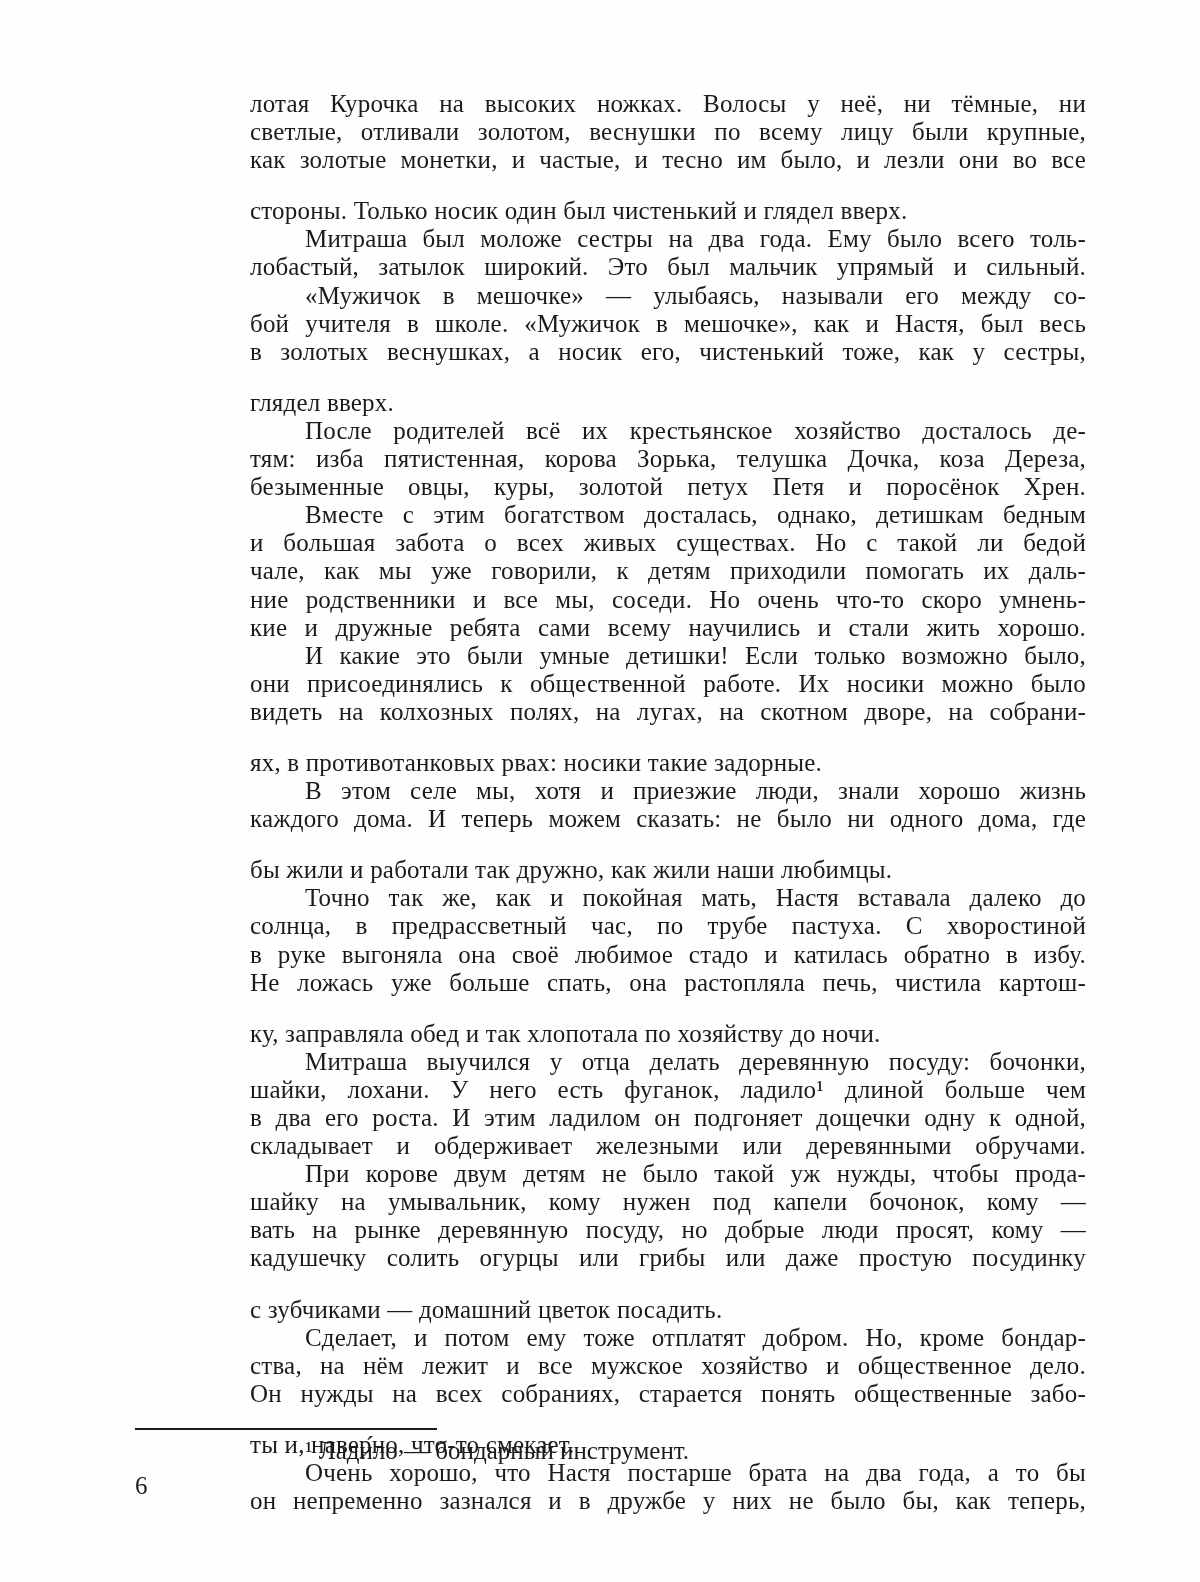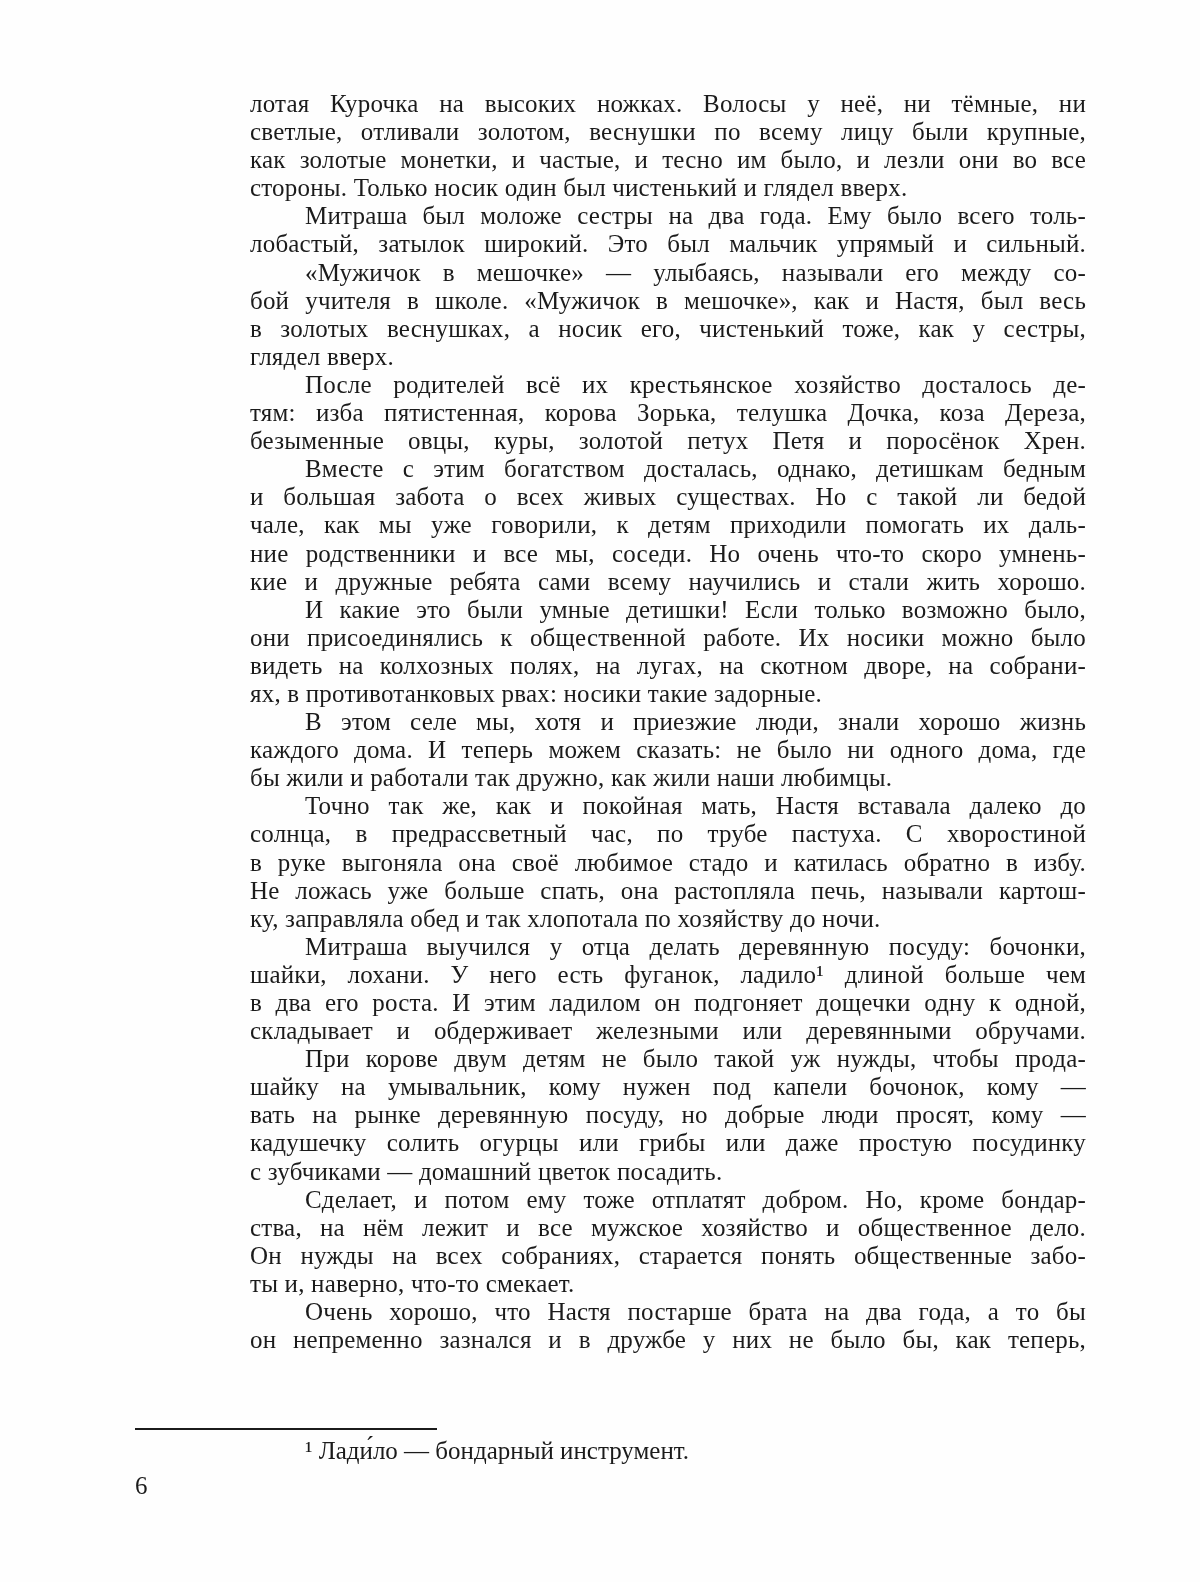--- a/index.html
+++ b/index.html
@@ -25,21 +25,21 @@
     letter-spacing: 0.2px;
   }
   .para { margin: 0; padding: 0; }
   .line {
     height: 28.1px;
     line-height: 28.1px;
     text-align: justify;
     text-align-last: justify;
     white-space: normal;
   }
-  .line.ragged { text-align-last: left; }
+  .line.ragged { text-align-last: left; margin-top: 23px; }
   .line.indent { text-indent: 55px; }
   .footnote-rule {
     position: absolute;
     left: 135px;
     top: 1428px;
     width: 302px;
     height: 2px;
     background: #1b1b1b;
   }
   .footnote-text {
@@ -101,21 +101,21 @@
       </div>
       <div class="para">
         <div class="line indent">В этом селе мы, хотя и приезжие люди, знали хорошо жизнь</div>
         <div class="line">каждого дома. И теперь можем сказать: не было ни одного дома, где</div>
         <div class="line ragged">бы жили и работали так дружно, как жили наши любимцы.</div>
       </div>
       <div class="para">
         <div class="line indent">Точно так же, как и покойная мать, Настя вставала далеко до</div>
         <div class="line">солнца, в предрассветный час, по трубе пастуха. С хворостиной</div>
         <div class="line">в руке выгоняла она своё любимое стадо и катилась обратно в избу.</div>
-        <div class="line">Не ложась уже больше спать, она растопляла печь, называли картош-</div>
+        <div class="line">Не ложась уже больше спать, она растопляла печь, чистила картош-</div>
         <div class="line ragged">ку, заправляла обед и так хлопотала по хозяйству до ночи.</div>
       </div>
       <div class="para">
         <div class="line indent">Митраша выучился у отца делать деревянную посуду: бочонки,</div>
         <div class="line">шайки, лохани. У него есть фуганок, ладило¹ длиной больше чем</div>
         <div class="line">в два его роста. И этим ладилом он подгоняет дощечки одну к одной,</div>
         <div class="line">складывает и обдерживает железными или деревянными обручами.</div>
       </div>
       <div class="para">
         <div class="line indent">При корове двум детям не было такой уж нужды, чтобы прода-</div>

